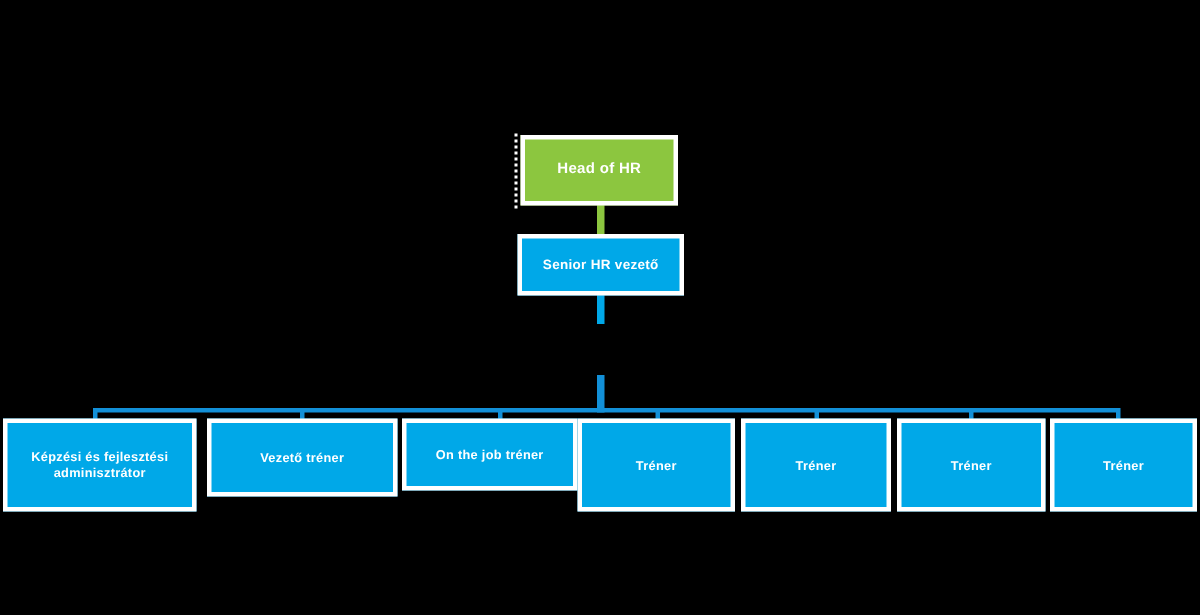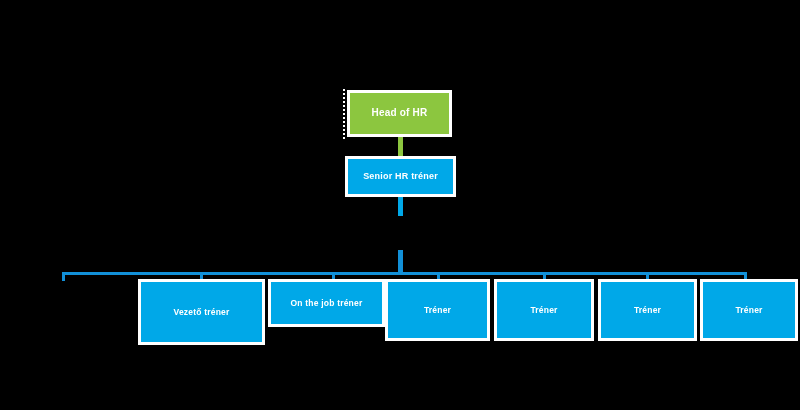--- a/index.html
+++ b/index.html
@@ -106,26 +106,30 @@
   <div class="conn conn-stub" style="left:646px; top:272px; width:3px; height:9px;"></div>
   <div class="conn conn-stub" style="left:744px; top:272px; width:3px; height:9px;"></div>
 
   <div class="sel-edge" style="left:343px; top:89px; height:50px;"></div>
 
   <div class="node node-root" style="left:347px; top:90px; width:105px; height:47px;">
     <span class="node-label">Head of HR</span>
   </div>
 
   <div class="node node-mid" style="left:345px; top:156px; width:111px; height:41px;">
-    <span class="node-label">Senior HR tréner</span>
+    <span class="node-label">Senior HR vezető</span>
   </div>
 
 
+  <div class="node node-leaf" style="left:2px; top:279px; width:129px; height:62px;">
+    <span class="node-label">Képzési és fejlesztési
+adminisztrátor</span>
+  </div>
 
-  <div class="node node-leaf" style="left:138px; top:279px; width:127px; height:66px;">
+  <div class="node node-leaf" style="left:138px; top:279px; width:127px; height:52px;">
     <span class="node-label">Vezető tréner</span>
   </div>
 
   <div class="node node-leaf" style="left:268px; top:279px; width:117px; height:48px;">
     <span class="node-label">On the job tréner</span>
   </div>
 
   <div class="node node-leaf" style="left:385px; top:279px; width:105px; height:62px;">
     <span class="node-label">Tréner</span>
   </div>

